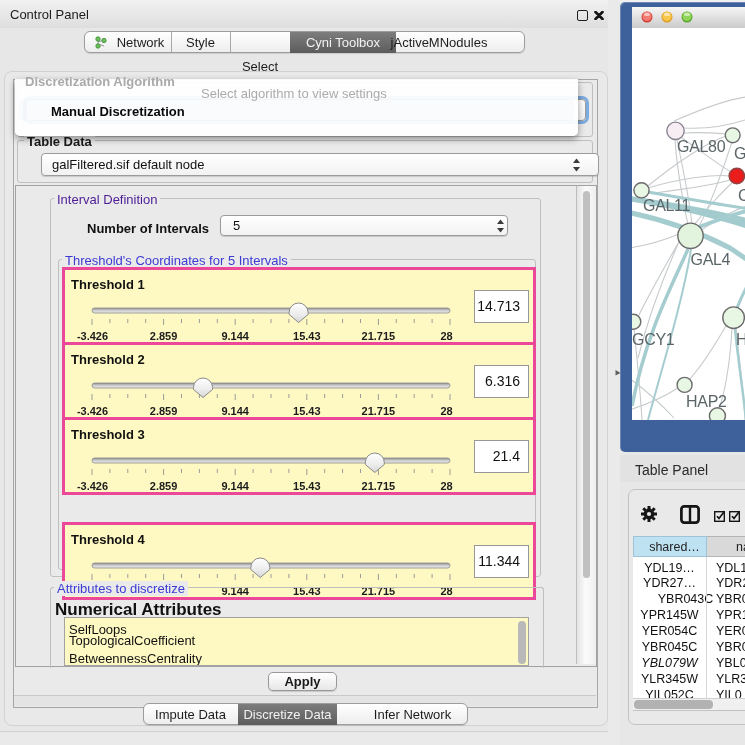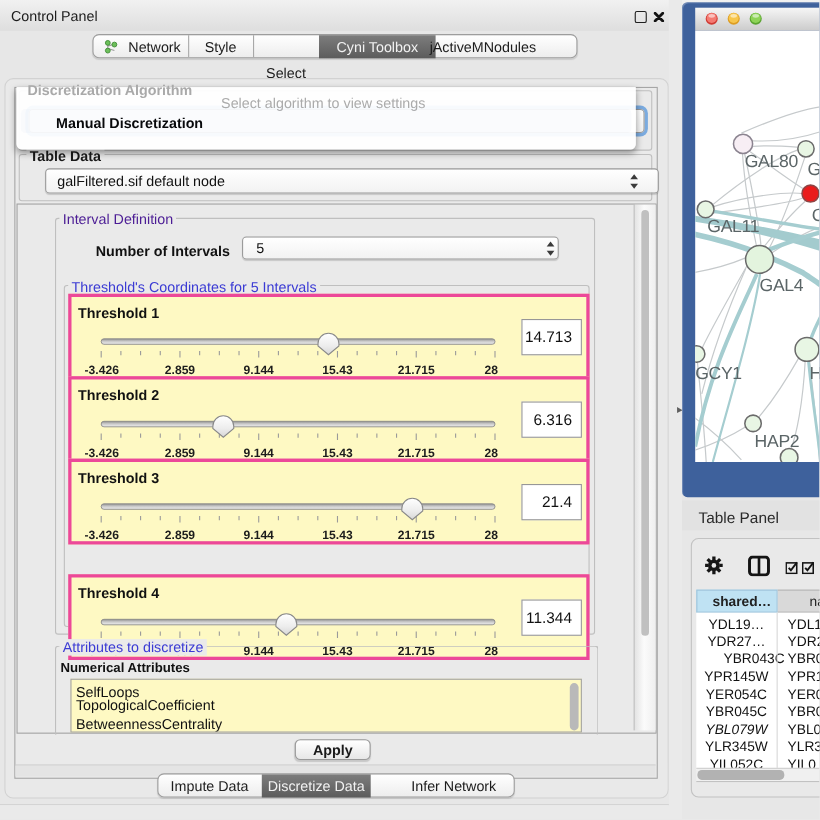--- a/index.html
+++ b/index.html
@@ -54,21 +54,21 @@
 #gapcol{left:608px;top:0;width:12px;height:745px;background:#eaeaea;}
 #netwin{left:620px;top:2px;width:125px;height:450px;background:#3e619c;border-radius:5px 0 0 5px;
  box-shadow:inset 1px 1px 0 rgba(255,255,255,0.25);}
 #nettitle{left:632px;top:7px;width:113px;height:21px;background:linear-gradient(#f6f6f6,#cbcbcb);}
 #netcanvas{left:632px;top:28px;width:113px;height:392px;background:#ffffff;}
 #tpbar{left:620px;top:455px;width:125px;height:27px;background:#e2e2e2;}
 #tptitle{left:635px;top:462px;font-size:14px;color:#2a2a2a;}
 #tablewin{left:628px;top:489px;width:130px;height:234px;background:#e9e9e9;
  border:1px solid #c2c2c2;border-radius:7px;}
 .hdr{position:absolute;top:536px;height:21px;font-size:12.5px;color:#222;text-align:center;line-height:21px;}
-#hdr1{left:633px;width:74px;background:#bfe2f3;border:1px solid #9ec4da;box-sizing:border-box;padding-left:9px;font-weight:bold;}
+#hdr1{left:633px;width:74px;background:#bfe2f3;border:1px solid #9ec4da;box-sizing:border-box;padding-left:9px;}
 #hdr2{left:707px;width:100px;text-align:left;padding-left:29px;background:#d9d9d9;border-top:1px solid #b5b5b5;border-bottom:1px solid #b5b5b5;box-sizing:border-box;}
 #tbody{left:633px;top:557px;width:112px;height:143px;background:#fff;overflow:hidden;}
 .trow1{position:absolute;width:73px;text-align:center;font-size:12.5px;color:#111;}
 .trow2{position:absolute;left:83px;font-size:12.5px;color:#111;white-space:nowrap;}
 #colline{left:706px;top:557px;width:1px;height:143px;background:#d7d7d7;}
 #hsb{left:633px;top:698px;width:112px;height:12px;background:#f0f0f0;border-top:1px solid #cfcfcf;}
 #hthumb{left:634px;top:700px;width:79px;height:9px;background:#b2b2b2;border-radius:4px;}
 #tbot{left:633px;top:710px;width:112px;height:1px;background:#c2c2c2;}
 </style></head><body>
 
@@ -315,21 +315,21 @@
       <text x="381.5" y="70" font-size="11" font-weight="bold" fill="#1c1c1c" text-anchor="middle" font-family="Liberation Sans">28</text>
       <g transform="translate(195.3,33)">
         <path d="M-9.5,9.5 A9.5,9.5 0 0 1 9.5,9.5 L9.5,11.5 L0,19.5 L-9.5,11.5 Z" fill="url(#th3)" stroke="#898989" stroke-width="1"></path>
       </g>
     </svg>
 <div class="vbox">11.344</div>
 </div>
 <div class="ab group" style="left:50px;top:587px;width:492px;height:80px;border-bottom:none;border-radius:3px 3px 0 0;">
     <span class="gtitle blue">Attributes to discretize</span>
   </div>
-<div class="ab bold" style="left:55px;top:600px;font-size:12px;color:#111;">Numerical Attributes</div>
+<div class="ab bold" style="left:55px;top:600px;font-size:17px;color:#111;">Numerical Attributes</div>
 <div class="ab" id="numlist">
     <span class="litem" style="top:4px;">SelfLoops</span>
     <span class="litem" style="top:15px;">TopologicalCoefficient</span>
     <span class="litem" style="top:33px;">BetweennessCentrality</span>
   </div>
 <div class="ab" id="lthumb"></div>
 <div class="ab" style="left:14px;top:695px;width:582px;height:1px;background:#c8c8c8;"></div>
 <div class="ab" style="left:14px;top:696px;width:582px;height:10px;background:#e4e4e4;"></div>
 <div class="ab" id="applybtn">Apply</div>
 <div class="ab tabbar" style="left:143px;top:703px;width:323px;"></div>

